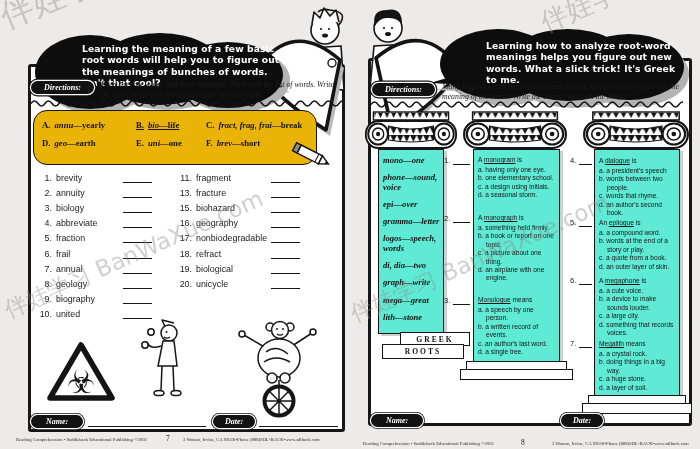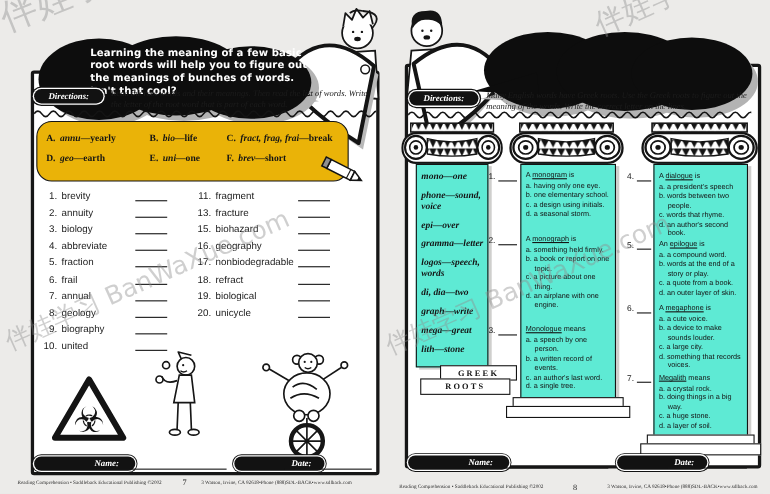--- a/index.html
+++ b/index.html
@@ -18,21 +18,21 @@
   .root-entry{position:absolute;font:bold 8.7px "Liberation Serif",serif;color:#141414;white-space:nowrap;}
   .root-entry .lt{margin-right:4px;}
   .root-entry i{font-style:italic;}
   
   .wcol{position:absolute;display:flex;flex-direction:column;}
   .wrow{display:flex;align-items:flex-end;height:15.1px;font-size:8.9px;color:#1b1b1b;}
   .wnum{width:16px;text-align:right;margin-right:4px;}
   .wblank{width:29px;margin-left:auto;border-bottom:1.1px solid #141414;height:10px;}
   
   .nd-badge{position:absolute;background:#121212;color:#fff;border-radius:8px;display:flex;align-items:center;justify-content:center;
-    font:bold italic 8px "Liberation Serif",serif;box-shadow:0 0 0 1.2px #fff,0 0 0 2px #121212;padding-left:40px;}
+    font:bold italic 8px "Liberation Serif",serif;box-shadow:0 0 0 1.2px #fff,0 0 0 2px #121212;}
   .nd-line{position:absolute;border-top:1.2px solid #141414;height:0;}
   .footer-sm{position:absolute;font:4.7px "Liberation Serif",serif;color:#2e2e2e;white-space:nowrap;}
   .footer-pg{position:absolute;font:7.5px "Liberation Serif",serif;color:#1b1b1b;}
   
   .shaft{position:absolute;background:#5eead4;border:1.6px solid #141414;box-shadow:3px 2px 0 #cfcfcd;}
   .roots-list{padding:6px 3px 0 4px;}
   .r-entry{font:bold italic 8.6px/9.6px "Liberation Serif",serif;color:#141414;margin-bottom:7.6px;}
   .base-box{position:absolute;background:#fff;border:1.6px solid #141414;display:flex;align-items:center;justify-content:center;
     font:bold 7.6px "Liberation Serif",serif;letter-spacing:2px;color:#141414;}
   .qb{position:absolute;left:4px;right:3px;font:6.6px/8.4px "Liberation Sans",sans-serif;color:#151515;}
@@ -106,21 +106,21 @@
 
   <div class="dir-badge" style="left:31px;top:81px;width:63px;height:13px;">Directions:</div>
   <div class="dir-text" style="left:101px;top:80px;width:238px;">Read the root words and their meanings. Then read the list of words. Write the letter of the root word that is part of each word.</div>
 
   <svg class="abs" style="left:31px;top:97px" width="311" height="14">
     <path d="M0 6.5 Q 3.5 1.5 7 6.5 Q 10.5 11.5 14 6.5 Q 17.5 1.5 21 6.5 Q 24.5 11.5 28 6.5 Q 31.5 1.5 35 6.5 Q 38.5 11.5 42 6.5 Q 45.5 1.5 49 6.5 Q 52.5 11.5 56 6.5 Q 59.5 1.5 63 6.5 Q 66.5 11.5 70 6.5 Q 73.5 1.5 77 6.5 Q 80.5 11.5 84 6.5 Q 87.5 1.5 91 6.5 Q 94.5 11.5 98 6.5 Q 101.5 1.5 105 6.5 Q 108.5 11.5 112 6.5 Q 115.5 1.5 119 6.5 Q 122.5 11.5 126 6.5 Q 129.5 1.5 133 6.5 Q 136.5 11.5 140 6.5 Q 143.5 1.5 147 6.5 Q 150.5 11.5 154 6.5 Q 157.5 1.5 161 6.5 Q 164.5 11.5 168 6.5 Q 171.5 1.5 175 6.5 Q 178.5 11.5 182 6.5 Q 185.5 1.5 189 6.5 Q 192.5 11.5 196 6.5 Q 199.5 1.5 203 6.5 Q 206.5 11.5 210 6.5 Q 213.5 1.5 217 6.5 Q 220.5 11.5 224 6.5 Q 227.5 1.5 231 6.5 Q 234.5 11.5 238 6.5 Q 241.5 1.5 245 6.5 Q 248.5 11.5 252 6.5 Q 255.5 1.5 259 6.5 Q 262.5 11.5 266 6.5 Q 269.5 1.5 273 6.5 Q 276.5 11.5 280 6.5 Q 283.5 1.5 287 6.5 Q 290.5 11.5 294 6.5 Q 297.5 1.5 301 6.5 Q 304.5 11.5 308 6.5 Q 311.5 1.5 315 6.5 Q 318.5 11.5 322 6.5" fill="none" stroke="#141414" stroke-width="1.5"></path>
   </svg>
 
   <div class="rootbox" style="left:33px;top:110px;width:282px;height:53px;">
     <span class="root-entry" style="left:8px;top:9px;"><b class="lt">A.</b><i>annu</i><span>—</span><span>yearly</span></span>
-    <span class="root-entry" style="left:102px;top:9px;"><b class="lt">B.</b><i>bio</i><span>—</span><span>life</span></span>
+    <span class="root-entry" style="left:102px;top:9px;text-decoration:underline;"><b class="lt">B.</b><i>bio</i><span>—</span><span>life</span></span>
     <span class="root-entry" style="left:172px;top:9px;"><b class="lt">C.</b><i>fract, frag, frai</i><span>—</span><span>break</span></span>
     <span class="root-entry" style="left:8px;top:27px;"><b class="lt">D.</b><i>geo</i><span>—</span><span>earth</span></span>
     <span class="root-entry" style="left:102px;top:27px;"><b class="lt">E.</b><i>uni</i><span>—</span><span>one</span></span>
     <span class="root-entry" style="left:172px;top:27px;"><b class="lt">F.</b><i>brev</i><span>—</span><span>short</span></span>
   </div>
 
   <svg class="abs" style="left:288px;top:140px" width="46" height="28" viewBox="0 0 46 28">
     <g transform="rotate(207 22 14)">
       <rect x="10" y="9" width="24" height="9" fill="#fff" stroke="#141414" stroke-width="1.4"></rect>
       <line x1="14" y1="9" x2="14" y2="18" stroke="#141414" stroke-width="1"></line>
@@ -300,20 +300,21 @@
           <ellipse cx="203" cy="43" rx="55" ry="33"></ellipse>
         <polygon points="62,42 6,59 64,62"></polygon>
       </g>
       <g fill="#0d0d0d">
         <ellipse cx="72" cy="38" rx="58" ry="35"></ellipse>
           <ellipse cx="142" cy="39" rx="62" ry="36"></ellipse>
           <ellipse cx="203" cy="41" rx="55" ry="33"></ellipse>
         <polygon points="62,40 4,57 64,60"></polygon>
       </g>
     </svg>
+    <div class="bubble-text" style="left:60px;top:14px;width:196px;">Learning how to analyze root-word meanings helps you figure out new words. What a slick trick! It's Greek to me.</div>
   </div>
 
   <div class="dir-badge" style="left:372px;top:83px;width:63px;height:13px;">Directions:</div>
   <div class="dir-text" style="left:442px;top:82px;width:248px;">Many English words have Greek roots. Use the Greek roots to figure out the meaning of the words. Write the correct letter on the lines.</div>
 
   <svg class="abs" style="left:371px;top:98px" width="312" height="14">
     <path d="M0 6.5 Q 3.5 1.5 7 6.5 Q 10.5 11.5 14 6.5 Q 17.5 1.5 21 6.5 Q 24.5 11.5 28 6.5 Q 31.5 1.5 35 6.5 Q 38.5 11.5 42 6.5 Q 45.5 1.5 49 6.5 Q 52.5 11.5 56 6.5 Q 59.5 1.5 63 6.5 Q 66.5 11.5 70 6.5 Q 73.5 1.5 77 6.5 Q 80.5 11.5 84 6.5 Q 87.5 1.5 91 6.5 Q 94.5 11.5 98 6.5 Q 101.5 1.5 105 6.5 Q 108.5 11.5 112 6.5 Q 115.5 1.5 119 6.5 Q 122.5 11.5 126 6.5 Q 129.5 1.5 133 6.5 Q 136.5 11.5 140 6.5 Q 143.5 1.5 147 6.5 Q 150.5 11.5 154 6.5 Q 157.5 1.5 161 6.5 Q 164.5 11.5 168 6.5 Q 171.5 1.5 175 6.5 Q 178.5 11.5 182 6.5 Q 185.5 1.5 189 6.5 Q 192.5 11.5 196 6.5 Q 199.5 1.5 203 6.5 Q 206.5 11.5 210 6.5 Q 213.5 1.5 217 6.5 Q 220.5 11.5 224 6.5 Q 227.5 1.5 231 6.5 Q 234.5 11.5 238 6.5 Q 241.5 1.5 245 6.5 Q 248.5 11.5 252 6.5 Q 255.5 1.5 259 6.5 Q 262.5 11.5 266 6.5 Q 269.5 1.5 273 6.5 Q 276.5 11.5 280 6.5 Q 283.5 1.5 287 6.5 Q 290.5 11.5 294 6.5 Q 297.5 1.5 301 6.5 Q 304.5 11.5 308 6.5 Q 311.5 1.5 315 6.5 Q 318.5 11.5 322 6.5" fill="none" stroke="#141414" stroke-width="1.5"></path>
   </svg>
 
   <svg class="abs" style="left:364px;top:111px" width="94" height="40" viewBox="0 0 100 40" preserveAspectRatio="none">

